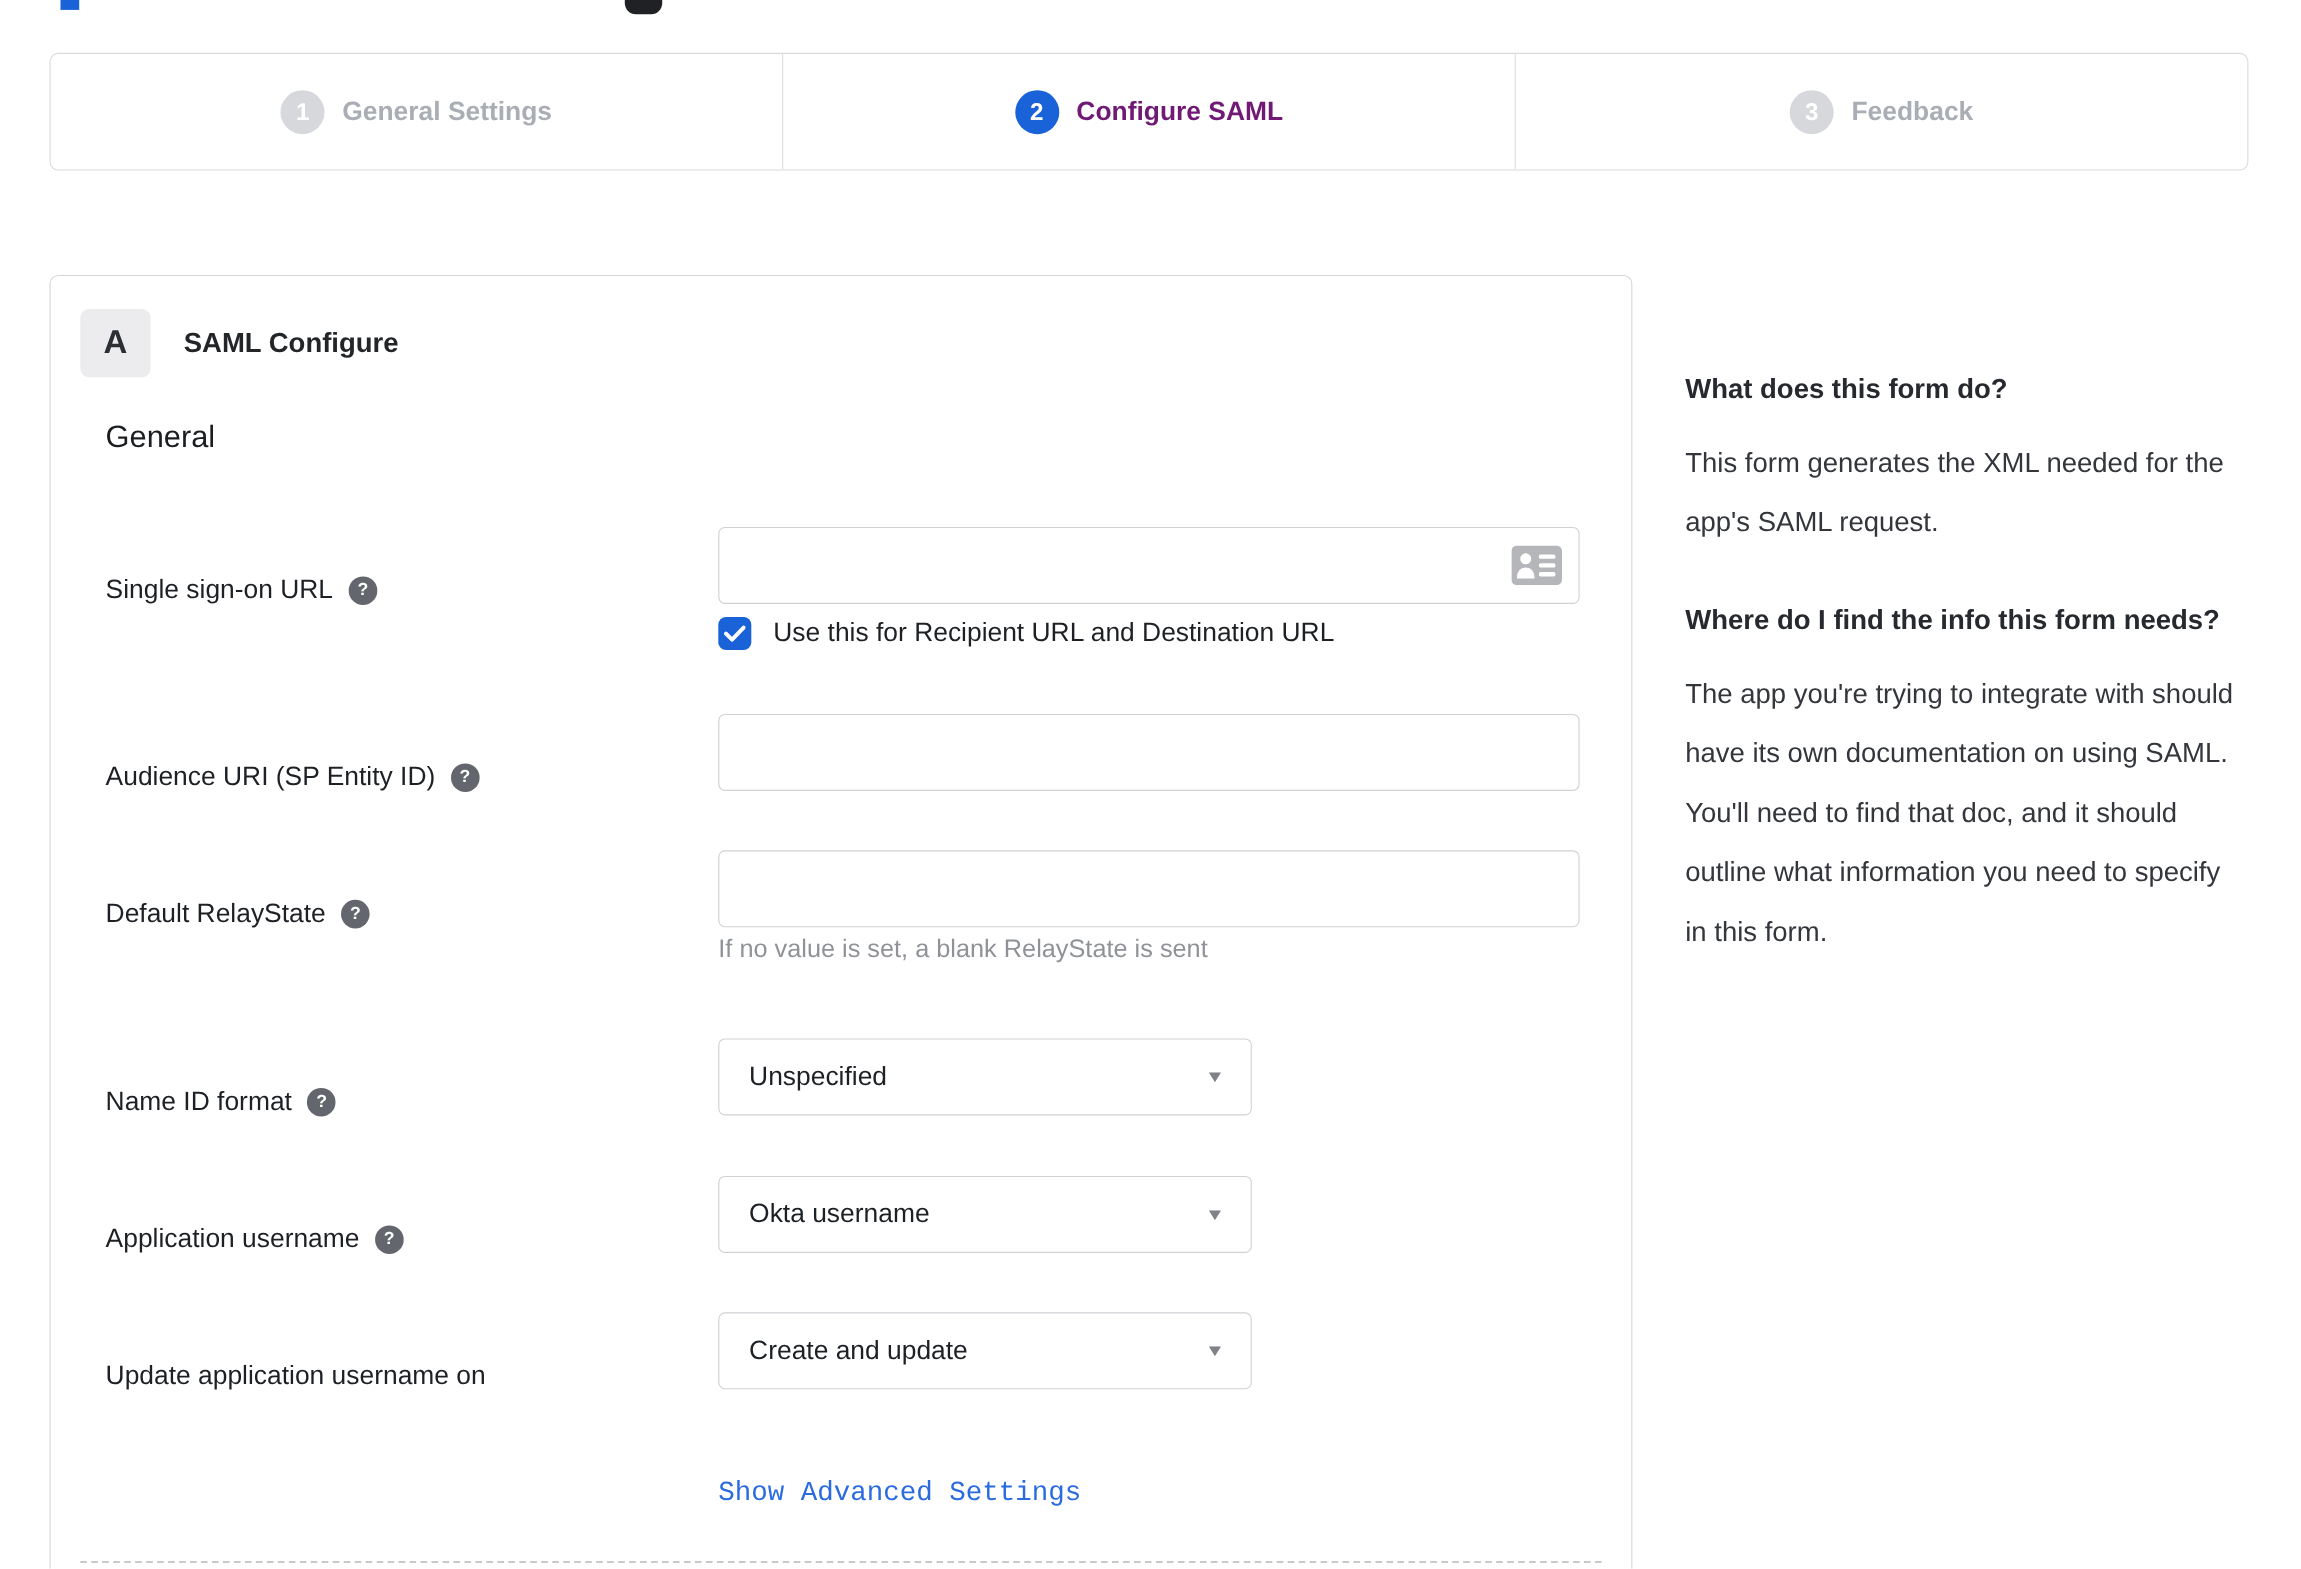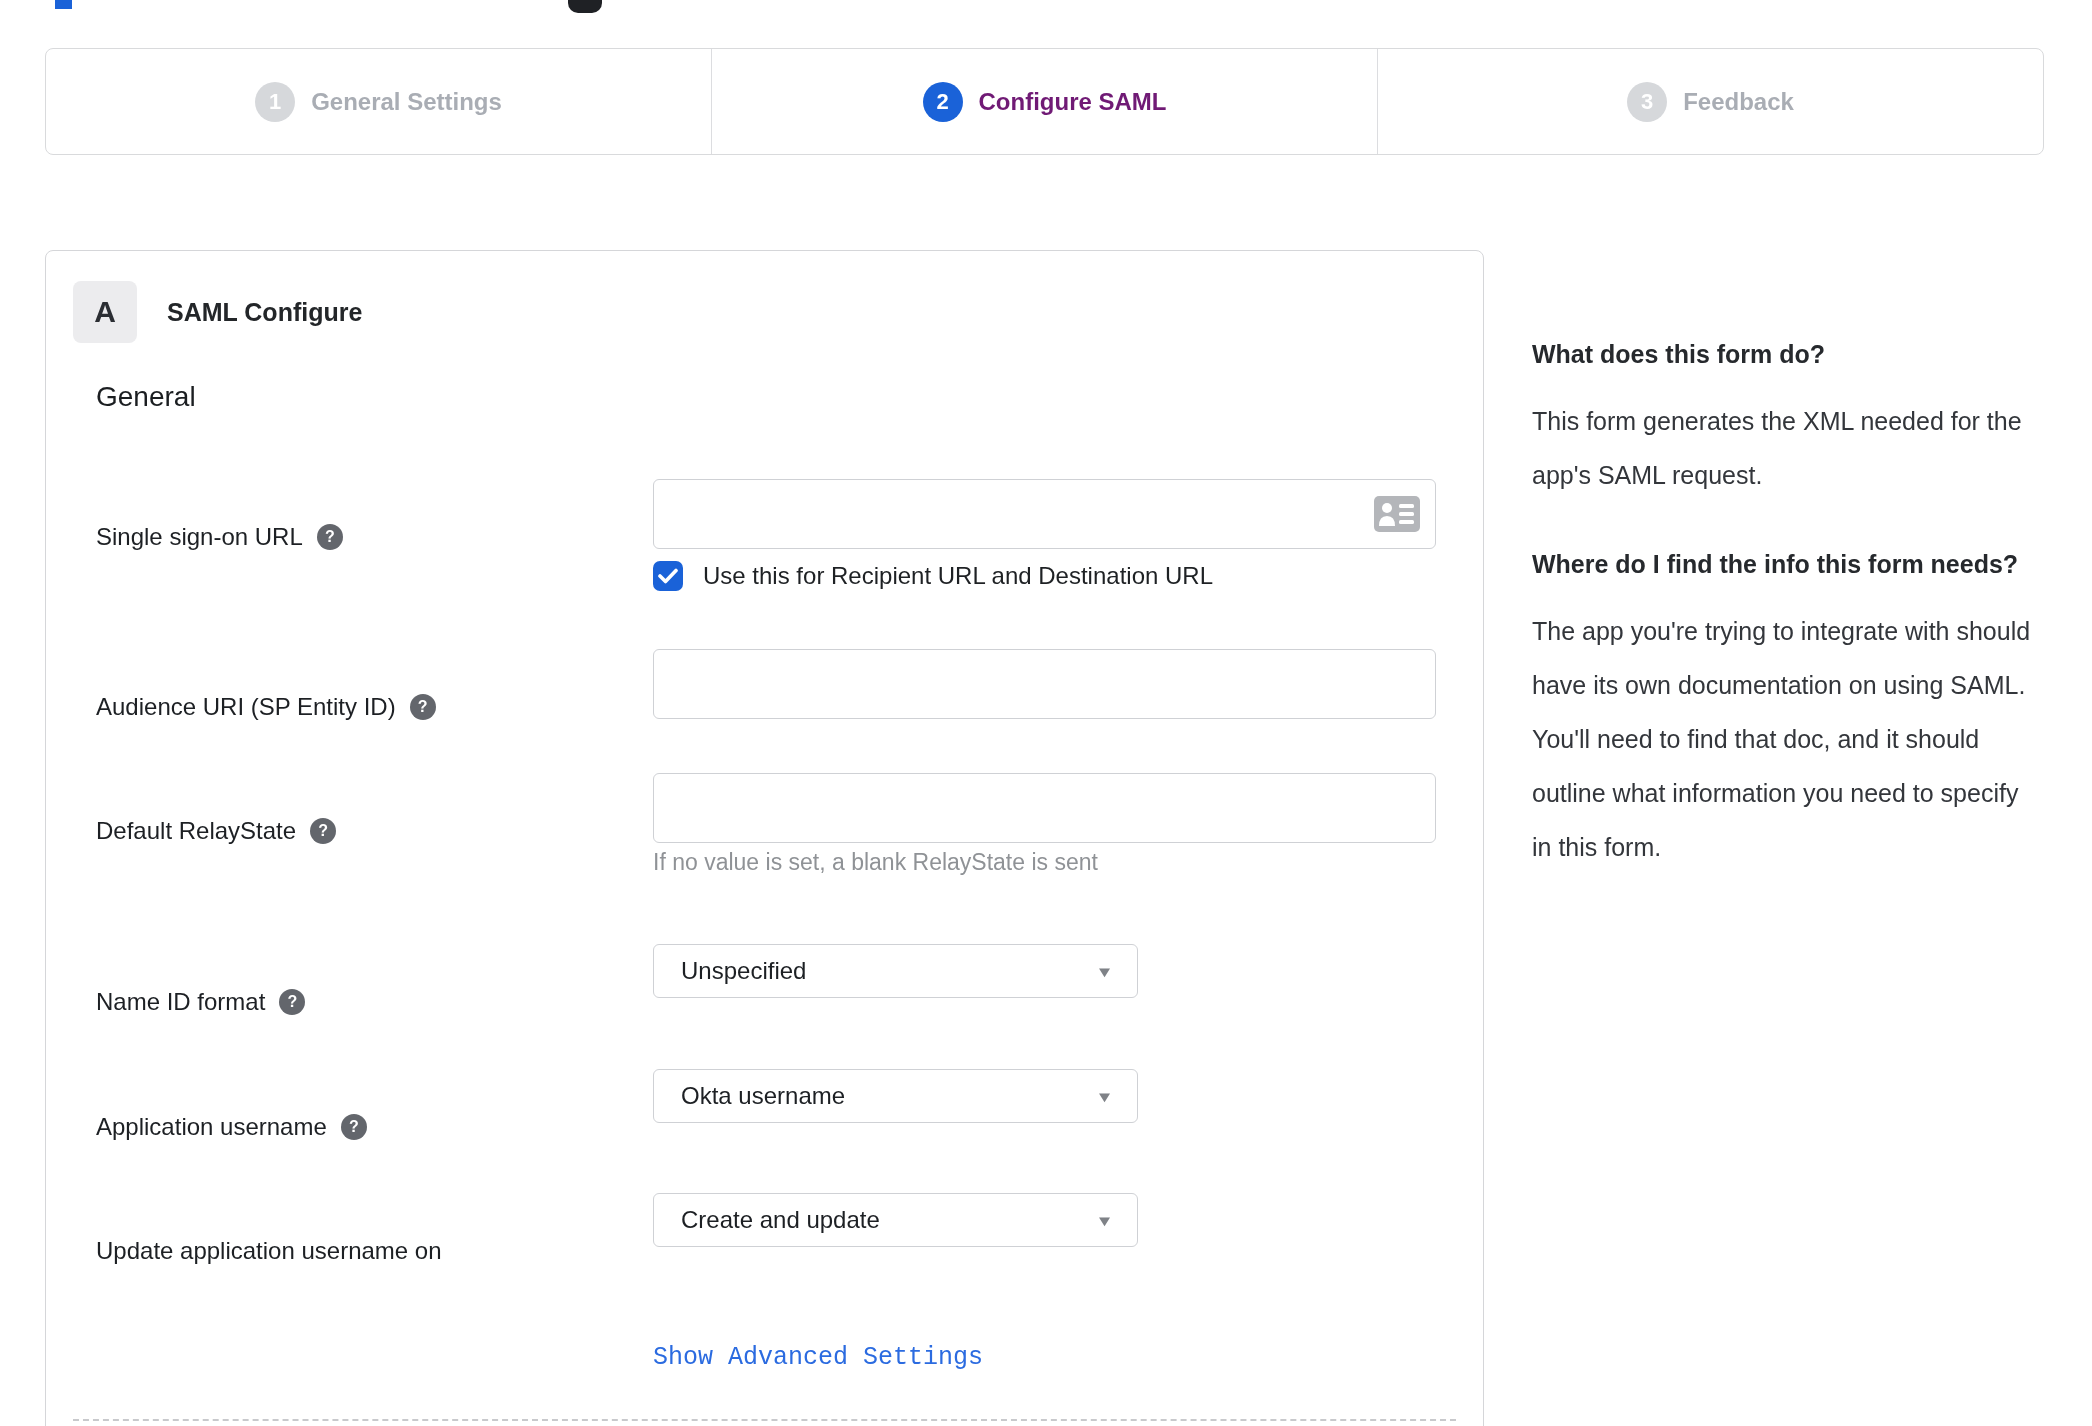--- a/index.html
+++ b/index.html
@@ -72,21 +72,21 @@
   .checkbox-row { display: flex; align-items: center; gap: 20px; }
   .checkbox {
     width: 30px; height: 30px; border-radius: 7px; background: #1a62d8;
     display: flex; align-items: center; justify-content: center; cursor: pointer; flex: none;
   }
   .checkbox-label { font-size: 24px; color: #1e2124; }
 
   .hint { position: absolute; left: 607px; font-size: 23px; color: #8f9296; }
 
   .select {
-    width: 485px; height: 54px; border: 1px solid #cfd1d5; border-radius: 6px; background: #fff;
+    width: 485px; height: 70px; border: 1px solid #cfd1d5; border-radius: 6px; background: #fff;
     display: flex; align-items: center; justify-content: space-between;
     padding: 0 25px 0 27px; cursor: pointer;
   }
   .select-value { font-size: 24px; color: #1d2024; }
   .select-caret { font-size: 15px; color: #7f8287; transform: scaleX(1.25); }
 
   .advanced-link {
     position: absolute; top: 1092px; left: 607px; width: 783px; text-align: left;
     font-size: 25px; color: #2b6be0; cursor: pointer; text-decoration: none; font-family: Liberation Mono, monospace;
   }

